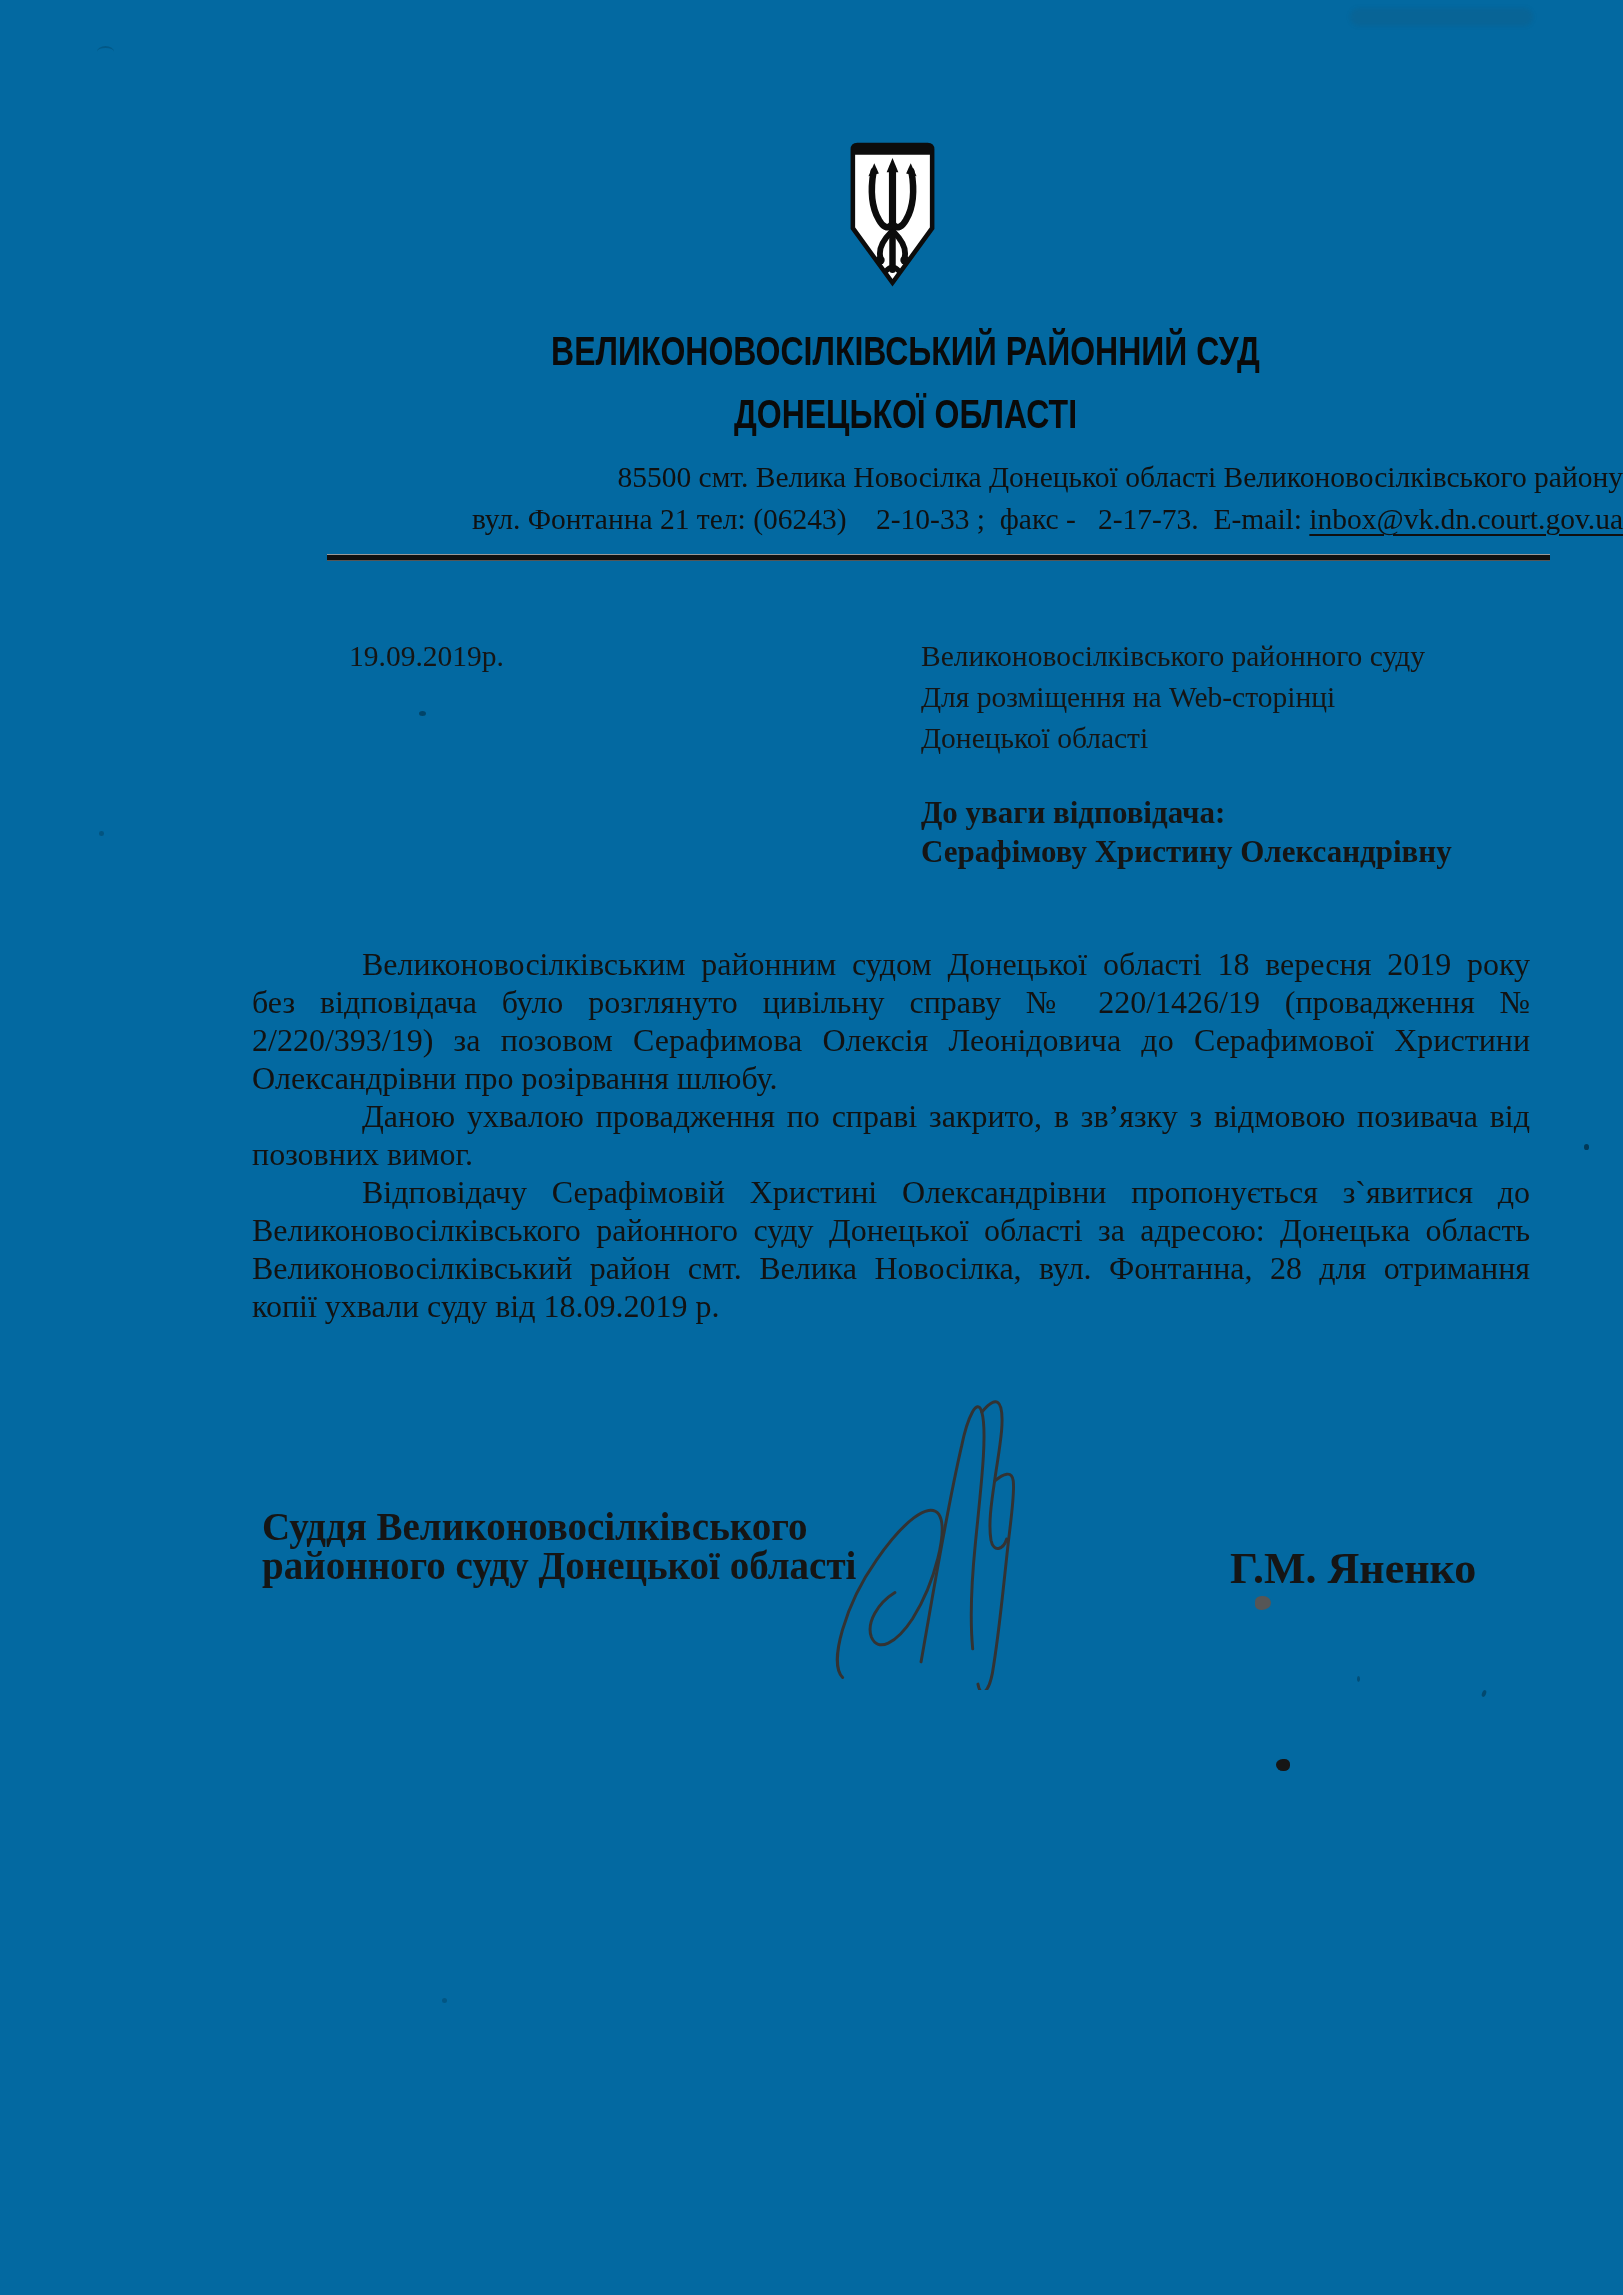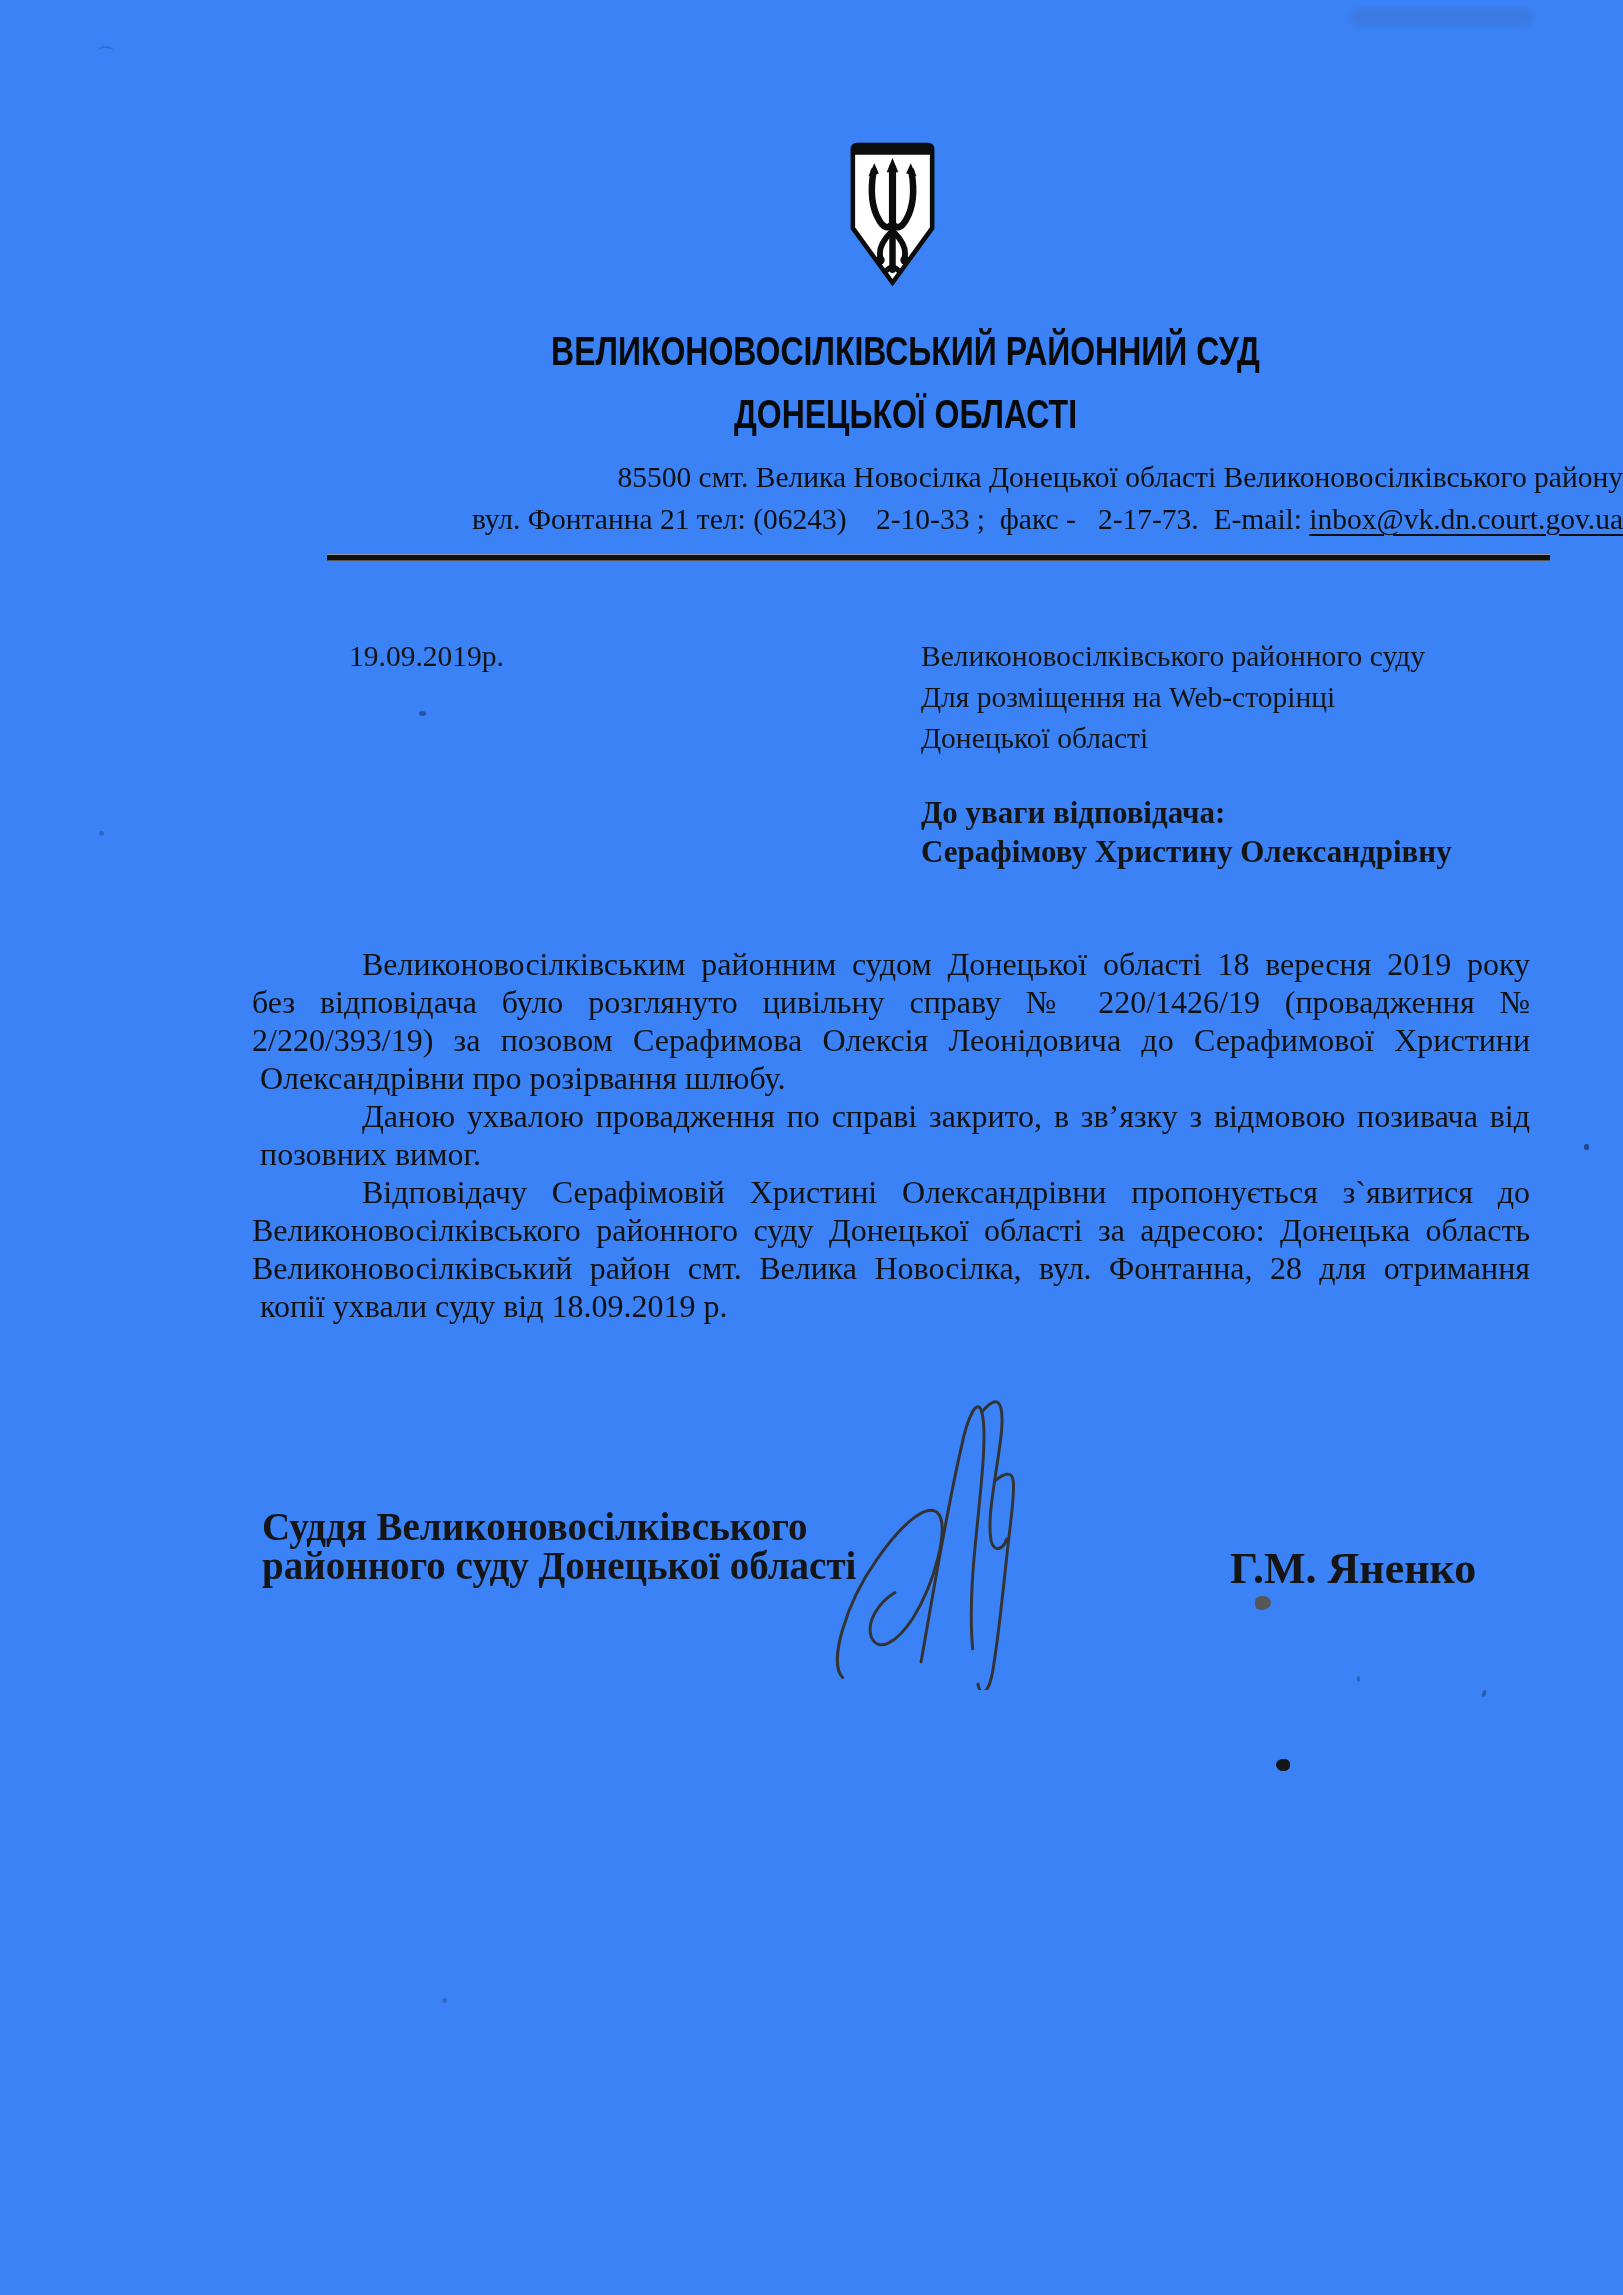--- a/index.html
+++ b/index.html
@@ -1,19 +1,19 @@
 <!DOCTYPE html>
 <html lang="uk" style="font-size:10.5px"><head>
 <meta charset="utf-8">
 <style>
   html,body{margin:0;padding:0;background:#ffffff;}
   .page{
     position:relative;
     width:1623px;height:2295px;
-    background:#3b82f6;
+    background:#0369a1;
     overflow:hidden;
     color:#151515;
     font-family:"Liberation Serif", serif;
   }
   
   .emblem{position:absolute;left:847px;top:142px;width:91px;height:145px;}
   .title-block{
     position:absolute;left:251px;top:331px;width:1309px;
     text-align:center;font-family:"Liberation Sans", sans-serif;
     font-weight:700;color:#0a0a0a;
@@ -35,21 +35,21 @@
   
   .date{position:absolute;left:349px;top:636px;font-size:29.5px;line-height:41px;}
   .right-col{position:absolute;left:921px;top:636px;font-size:29.5px;line-height:41px;}
   .attention{position:absolute;left:921px;top:793px;font-size:31px;line-height:39px;font-weight:700;}
   
   .body-text{
     position:absolute;left:252px;top:945px;width:1278px;
     font-size:32px;line-height:38px;color:#121212;
   }
   .para .line{text-align:justify;text-align-last:justify;}
-  .para .line.lastline{text-align-last:left;margin-left:8px;}
+  .para .line.lastline{text-align-last:left;}
   .para .line.indent{text-indent:110px;}
   .plain .line{text-align:left;}
   
   .judge-title{position:absolute;left:262px;top:1507px;font-size:39px;line-height:39px;font-weight:700;}
   .judge-name{position:absolute;left:1230px;top:1549px;font-size:44px;line-height:39px;font-weight:700;}
   .signature{position:absolute;left:823px;top:1386px;width:268px;height:304px;}
   
   .speck{position:absolute;border-radius:50%;}
 </style>
 </head>

